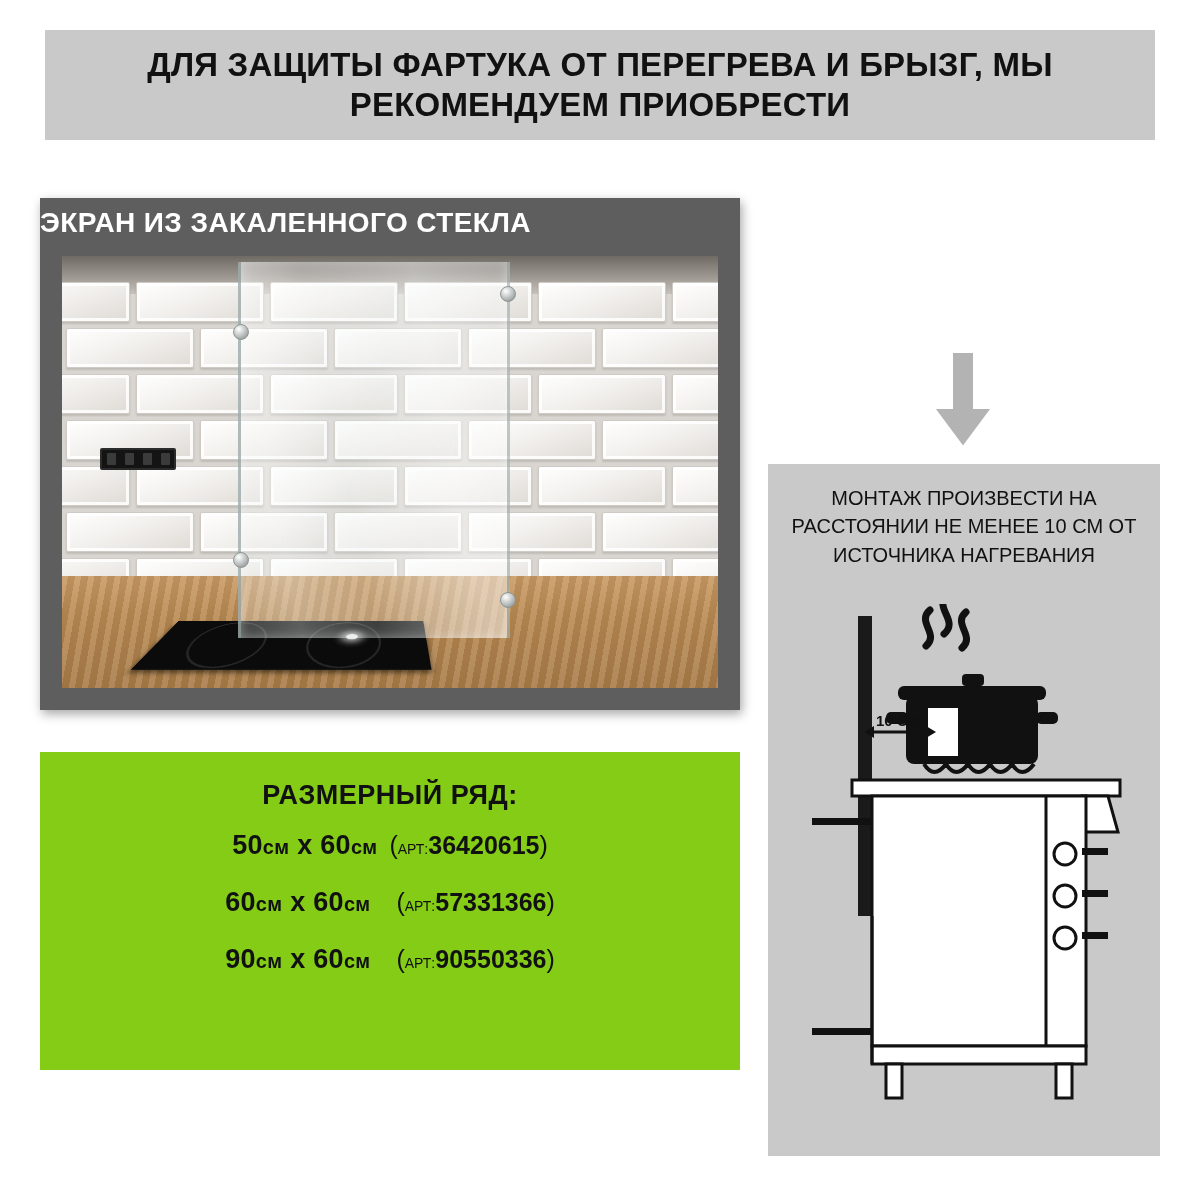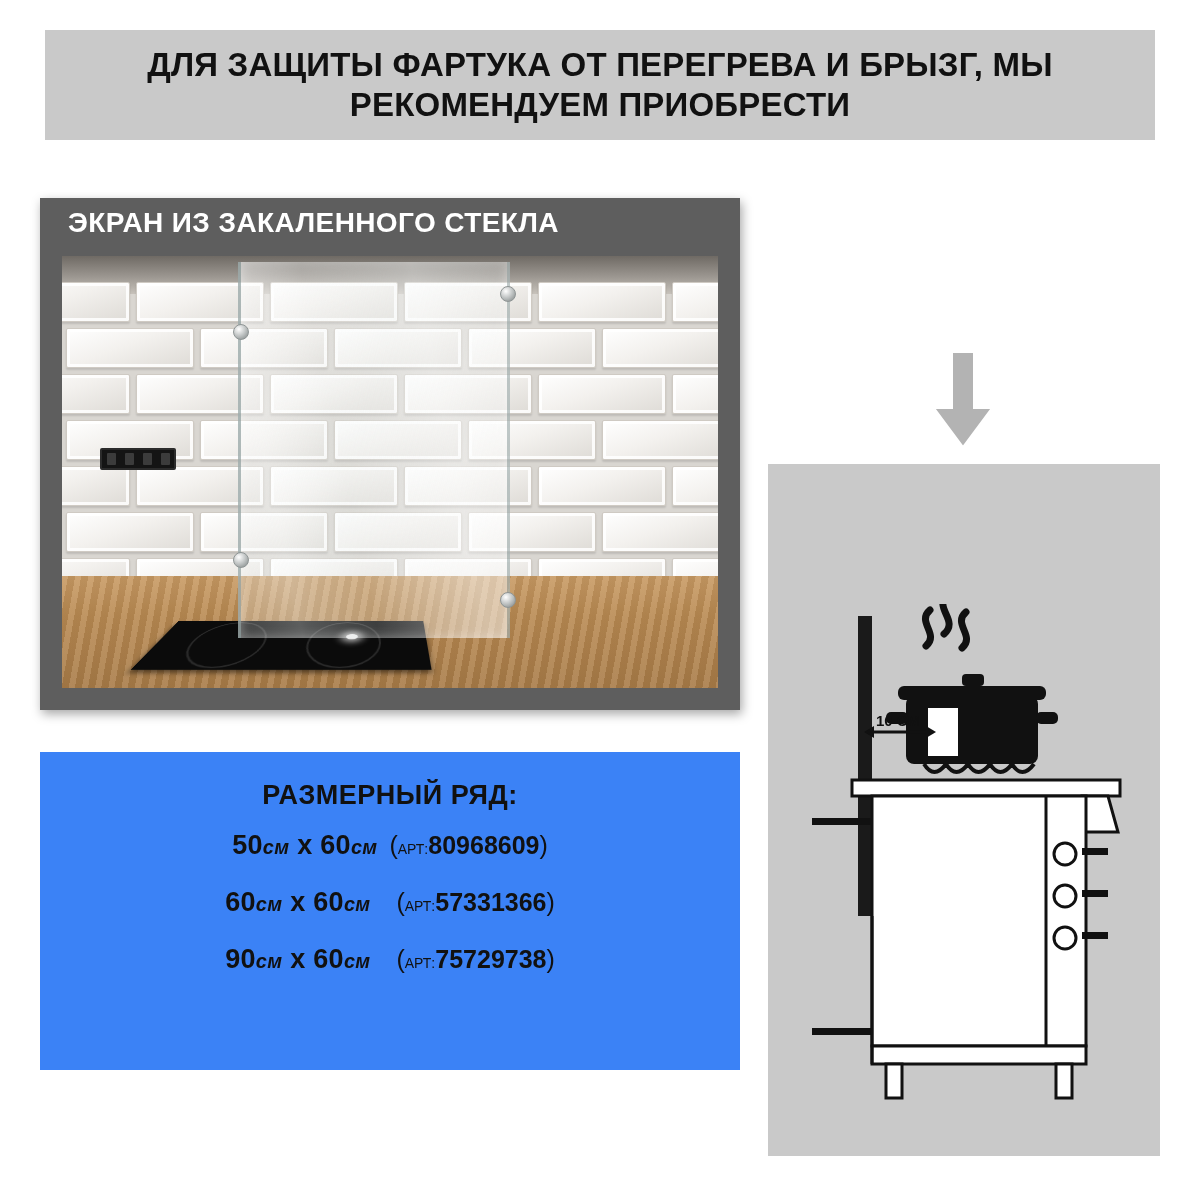--- a/index.html
+++ b/index.html
@@ -30,21 +30,20 @@
   .photo-card {
     position: absolute;
     left: 40px; top: 198px; width: 700px; height: 512px;
     background: #5e5e5e;
     box-shadow: 2px 4px 10px rgba(0,0,0,0.35);
     padding: 0;
   }
   .photo-card .caption {
     position: absolute; left: 0; top: 0; width: 100%; height: 50px;
     display: flex; align-items: center; justify-content: flex-start;
-    padding-left: 28px;
     color: #fff; font-size: 28px; font-weight: bold; letter-spacing: 0.4px;
   }
   .photo-wrap {
     position: absolute; left: 22px; top: 58px; width: 656px; height: 432px;
     overflow: hidden; background: #cfc9c1;
   }
 
   
   .wall {
     position: absolute; left: 0; top: 0; width: 100%; height: 74%;
@@ -125,36 +124,36 @@
   .info-panel .info-text {
     position: absolute; left: 10px; top: 20px; width: 372px;
     text-align: center; font-size: 20px; color: #111; line-height: 1.42;
     font-weight: normal;
   }
   .stove-svg { position: absolute; left: 8px; top: 140px; }
 
   
   .size-panel {
     position: absolute; left: 40px; top: 752px; width: 700px; height: 318px;
-    background: #3b82f6;
+    background: #84cc16;
   }
   .size-panel .size-title {
     position: absolute; left: 0; top: 28px; width: 100%;
     text-align: center; font-size: 27px; font-weight: bold; color: #111;
     letter-spacing: 0.5px;
   }
   .size-list {
     position: absolute; left: 0; top: 78px; width: 100%;
   }
   .size-row {
     display: flex; justify-content: center; align-items: baseline;
     height: 57px; font-size: 27px; color: #111;
   }
   .size-row .dim { font-weight: bold; letter-spacing: 0.3px; }
-  .size-row .dim .u { font-size: 20px; font-weight: bold; font-style: italic; }
+  .size-row .dim .u { font-size: 20px; font-weight: bold; }
   .size-row .art { margin-left: 12px; font-size: 25px; }
   .size-row .art .lbl { font-size: 14px; }
   .size-row .art .code { font-weight: bold; font-size: 25px; }
   .size-row.wide .art { margin-left: 26px; }
 </style>
 </head>
 <body>
 
 <div id="root">
 
@@ -249,20 +248,21 @@
   </div>
 
 
   <div class="arrow-down">
     <svg width="66" height="98" viewBox="0 0 66 98">
       <polygon points="22,0 44,0 44,56 62,56 33,95 4,56 22,56" fill="#b3b3b3" stroke="#ffffff" stroke-width="2"></polygon>
     </svg>
   </div>
 
   <div class="info-panel">
+    <div class="info-text">МОНТАЖ ПРОИЗВЕСТИ НА РАССТОЯНИИ НЕ МЕНЕЕ 10 СМ ОТ ИСТОЧНИКА НАГРЕВАНИЯ</div>
 
     <svg class="stove-svg" width="376" height="540" viewBox="0 0 376 540">
 
       <rect x="82" y="12" width="14" height="300" fill="#1a1a1a"></rect>
 
       <path d="M150 42 c14 -12 -10 -24 4 -36" stroke="#111" stroke-width="7" fill="none" stroke-linecap="round"></path>
       <path d="M168 30 c16 -14 -12 -26 4 -40" stroke="#111" stroke-width="7" fill="none" stroke-linecap="round"></path>
       <path d="M186 44 c14 -12 -10 -24 4 -36" stroke="#111" stroke-width="7" fill="none" stroke-linecap="round"></path>
 
       <rect x="130" y="92" width="132" height="68" rx="8" fill="#111"></rect>
@@ -305,26 +305,26 @@
 
       <line x1="96" y1="312" x2="96" y2="460" stroke="#111" stroke-width="3"></line>
     </svg>
   </div>
 
   <div class="size-panel">
     <div class="size-title">РАЗМЕРНЫЙ РЯД:</div>
     <div class="size-list" id="size-list">
         <div class="size-row">
           <span class="dim">50<span class="u">см</span> x 60<span class="u">см</span></span>
-          <span class="art">(<span class="lbl">АРТ:</span><span class="code">80968609</span>)</span>
+          <span class="art">(<span class="lbl">АРТ:</span><span class="code">36420615</span>)</span>
         </div>
         <div class="size-row wide">
           <span class="dim">60<span class="u">см</span> x 60<span class="u">см</span></span>
           <span class="art">(<span class="lbl">АРТ:</span><span class="code">57331366</span>)</span>
         </div>
         <div class="size-row wide">
           <span class="dim">90<span class="u">см</span> x 60<span class="u">см</span></span>
-          <span class="art">(<span class="lbl">АРТ:</span><span class="code">75729738</span>)</span>
+          <span class="art">(<span class="lbl">АРТ:</span><span class="code">90550336</span>)</span>
         </div>
       </div>
   </div>
 
 </div>
 
 </body></html>

